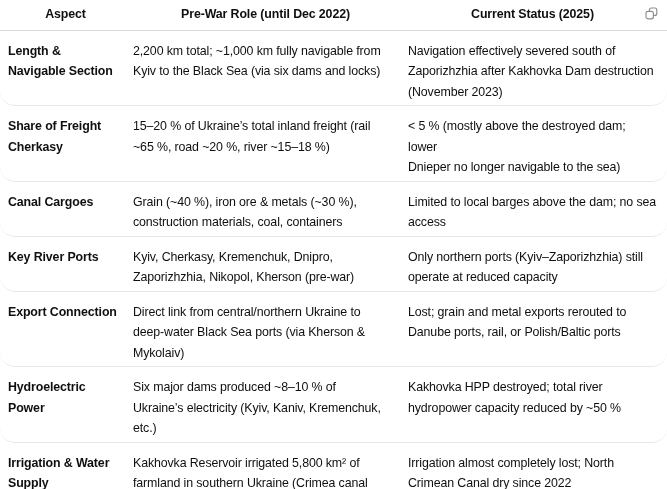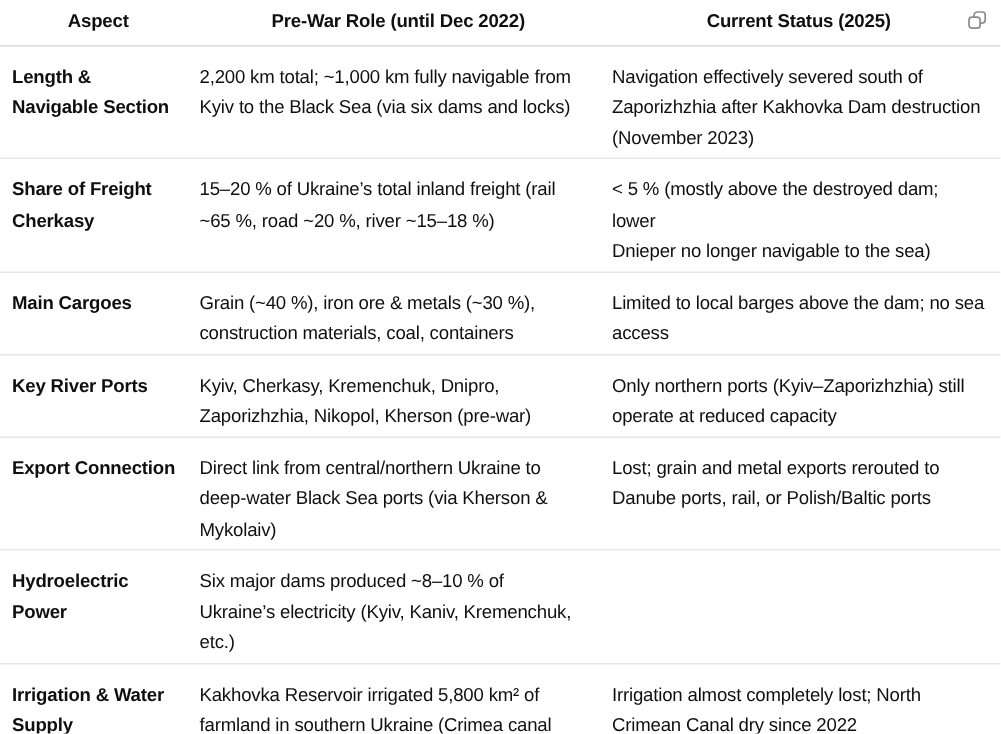--- a/index.html
+++ b/index.html
@@ -15,21 +15,21 @@
     position: relative;
   }
   .table { width: 667px; }
   .tr {
     display: grid;
     grid-template-columns: 125px 275px 1fr;
     padding-left: 8px;
     box-sizing: border-box;
   }
   .tr.thead { border-bottom: 1px solid #d9d9d9; position: relative; }
-  .tr.trow  { border-bottom: 1px solid #e7e7e7; }
+  .tr.trow  { border-bottom: 1px solid #e7e7e7; border-radius: 15px; }
   .tr.trow:last-child { border-bottom: 0; }
   .th {
     font-weight: 700;
     padding: 4px 10px 5px 0;
     line-height: 20.5px;
     white-space: pre-line;
     text-align: center;
   }
   .td {
     padding: 10px 10px 3px 0;
@@ -84,21 +84,21 @@
   <div class="tr trow">
     <div class="td c1">Share of Freight
 Cherkasy</div>
     <div class="td c2">15–20 % of Ukraine’s total inland freight (rail
 ~65 %, road ~20 %, river ~15–18 %)</div>
     <div class="td c3">&lt; 5 % (mostly above the destroyed dam; lower
 Dnieper no longer navigable to the sea)</div>
   </div>
 
   <div class="tr trow">
-    <div class="td c1">Main Cargoes</div>
+    <div class="td c1">Canal Cargoes</div>
     <div class="td c2">Grain (~40 %), iron ore &amp; metals (~30 %),
 construction materials, coal, containers</div>
     <div class="td c3">Limited to local barges above the dam; no sea
 access</div>
   </div>
 
   <div class="tr trow">
     <div class="td c1">Key River Ports</div>
     <div class="td c2">Kyiv, Cherkasy, Kremenchuk, Dnipro,
 Zaporizhzhia, Nikopol, Kherson (pre-war)</div>
@@ -114,20 +114,22 @@
     <div class="td c3">Lost; grain and metal exports rerouted to
 Danube ports, rail, or Polish/Baltic ports</div>
   </div>
 
   <div class="tr trow">
     <div class="td c1">Hydroelectric
 Power</div>
     <div class="td c2">Six major dams produced ~8–10 % of
 Ukraine’s electricity (Kyiv, Kaniv, Kremenchuk,
 etc.)</div>
+    <div class="td c3">Kakhovka HPP destroyed; total river
+hydropower capacity reduced by ~50 %</div>
   </div>
 
   <div class="tr trow">
     <div class="td c1">Irrigation &amp; Water
 Supply</div>
     <div class="td c2">Kakhovka Reservoir irrigated 5,800 km² of
 farmland in southern Ukraine (Crimea canal
 also fed)</div>
     <div class="td c3">Irrigation almost completely lost; North
 Crimean Canal dry since 2022</div>

